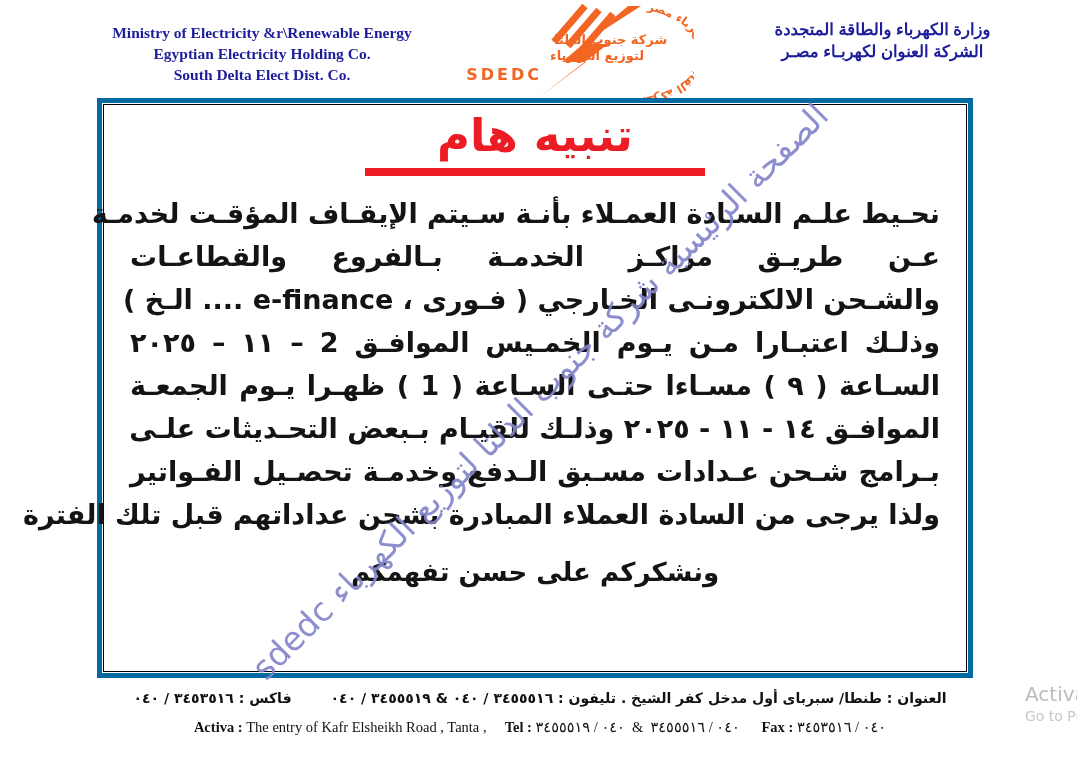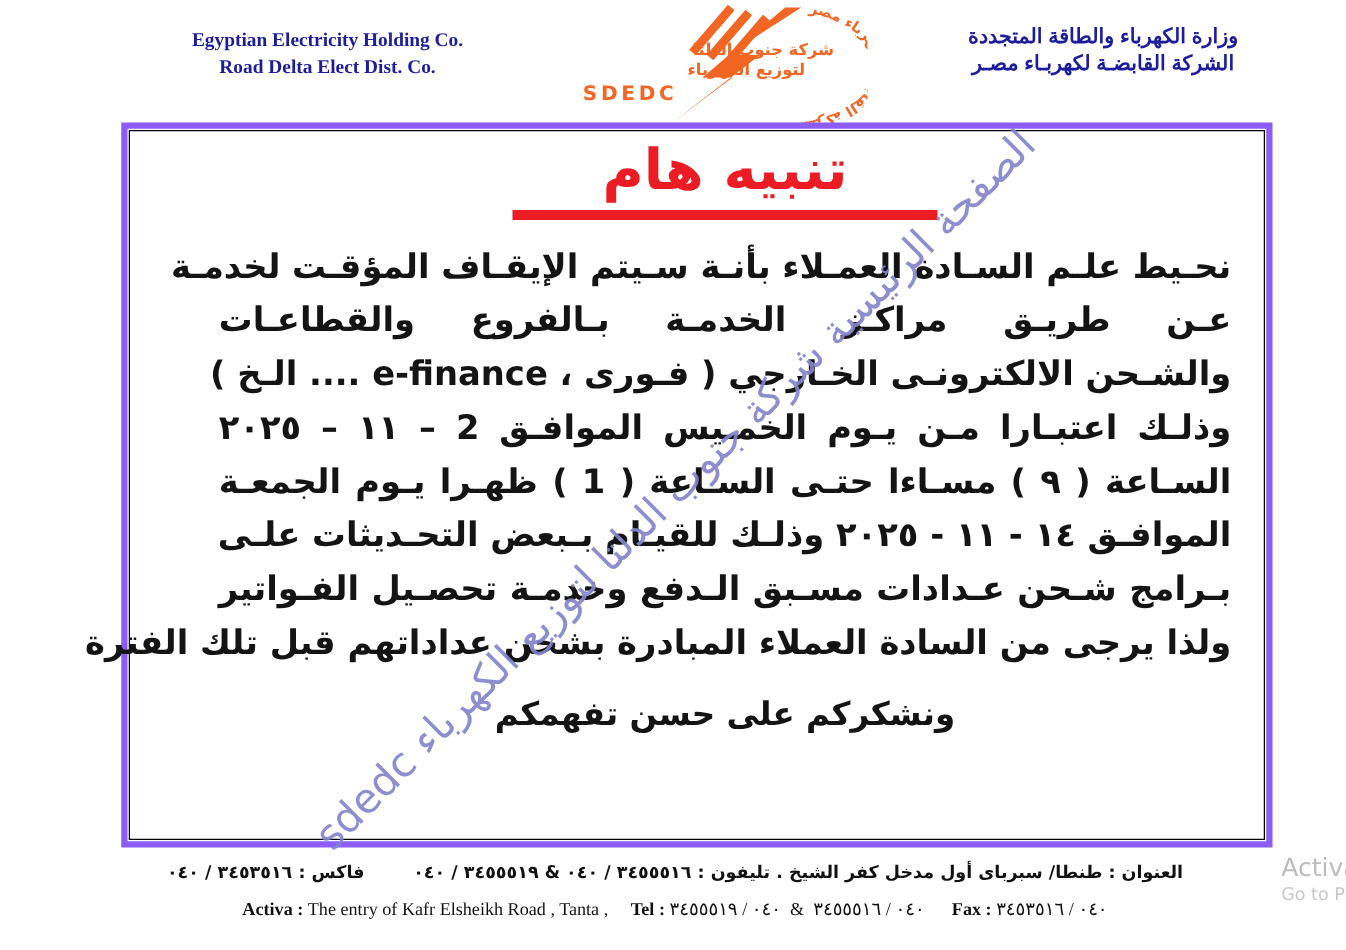--- a/index.html
+++ b/index.html
@@ -18,24 +18,23 @@
   .hdr-right{
     position:absolute;left:700px;top:18px;width:365px;
     direction:rtl;text-align:center;color:#1d1d9c;font-weight:bold;
     font-size:16.5px;line-height:22px;
     font-family:Liberation Sans, sans-serif;
   }
   .logo{position:absolute;left:442px;top:0;width:252px;height:100px;}
   
   .box{
     position:absolute;left:97px;top:98px;width:866px;height:570px;
-    border:5px solid #8b5cf6;
+    border:5px solid #0369a1;
     box-shadow:inset 0 0 0 1px #fff, inset 0 0 0 2px #000;
     background:transparent;
-    padding-left:45px;
   }
   .title-wrap{margin-top:4px;text-align:center;}
   .title{
     display:inline-block;color:#ec1c24;font-weight:bold;
     font-size:45px;line-height:58px;
   }
   .title-bar{width:340px;height:8px;background:#ec1c24;margin:3px auto 0 auto;}
   .body-text{
     direction:rtl;margin:16px 28px 4px 28px;
     font-size:27px;font-weight:bold;color:#141414;
@@ -75,22 +74,23 @@
   }
   .osw2{
     position:absolute;left:1025px;top:708px;white-space:nowrap;
     font-size:14px;color:#c8c8c8;font-family:"DejaVu Sans",sans-serif;
   }
 </style>
 </head>
 <body>
 
 <div class="hdr-left">
+  <div>Ministry of Electricity &amp;r\Renewable Energy</div>
   <div>Egyptian Electricity Holding Co.</div>
-  <div>Road Delta Elect Dist. Co.</div>
+  <div>South Delta Elect Dist. Co.</div>
 </div>
 
 <div class="logo">
   <svg width="252" height="100" viewBox="0 0 252 100">
 
     <g stroke="#f26522" stroke-width="7">
       <line x1="112" y1="42" x2="143" y2="6"></line>
       <line x1="126" y1="46" x2="157" y2="10"></line>
       <line x1="140" y1="50" x2="171" y2="14"></line>
     </g>
@@ -103,21 +103,21 @@
     </text>
 
     <text x="112" y="44" text-anchor="end" direction="rtl" font-size="13" font-weight="bold" fill="#f26522">شركة جنوب الدلتا</text>
     <text x="108" y="60" text-anchor="end" direction="rtl" font-size="13" font-weight="bold" fill="#f26522">لتوزيع الكهرباء</text>
     <text x="100" y="80" text-anchor="end" font-size="16" font-weight="bold" letter-spacing="3" fill="#f26522">SDEDC</text>
   </svg>
 </div>
 
 <div class="hdr-right">
   <div>وزارة الكهرباء والطاقة المتجددة</div>
-  <div>الشركة القابضـة لكهربـاء مصـر</div>
+  <div>الشركة العنوان لكهربـاء مصـر</div>
 </div>
 
 <div class="box">
   <div class="title-wrap">
     <span class="title">تنبيه هام</span>
     <div class="title-bar"></div>
   </div>
 
   <div class="body-text">
     <div class="body-line">نحـيط علـم السـادة العمـلاء بأنـة سـيتم الإيقـاف المؤقـت لخدمـة</div>

